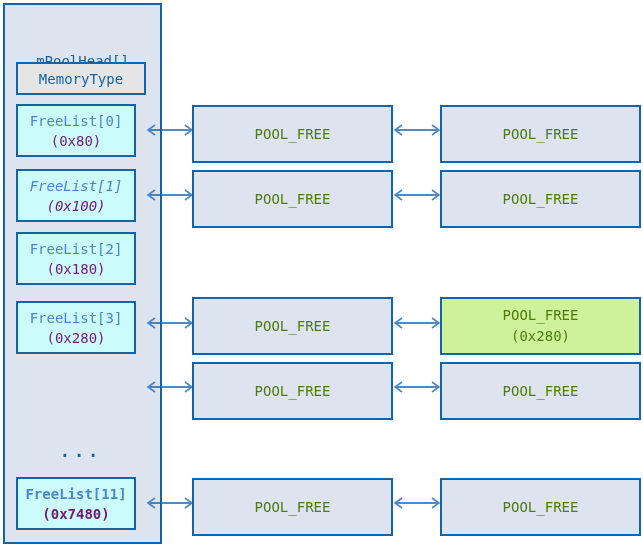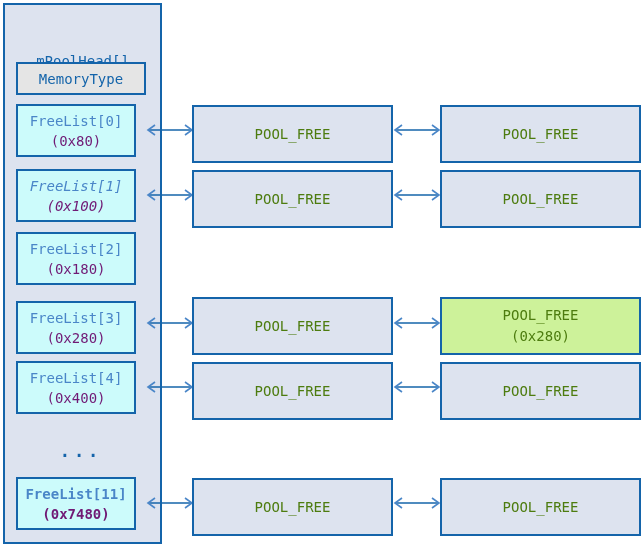--- a/index.html
+++ b/index.html
@@ -144,24 +144,20 @@
     <span class="fl-addr">(0x100)</span>
   </div>
   <div class="freelist-box" style="top:232px;text-align:center;">
     <span class="fl-name">FreeList[2]</span>
     <span class="fl-addr">(0x180)</span>
   </div>
   <div class="freelist-box" style="top:301px;">
     <span class="fl-name">FreeList[3]</span>
     <span class="fl-addr">(0x280)</span>
   </div>
-  <div class="freelist-box" style="top:361px;">
-    <span class="fl-name">FreeList[4]</span>
-    <span class="fl-addr">(0x400)</span>
-  </div>
 
   <div class="ellipsis-row" style="top:441px;">...</div>
 
   <div class="freelist-box" style="top:477px;font-weight:bold;">
     <span class="fl-name">FreeList[11]</span>
     <span class="fl-addr">(0x7480)</span>
   </div>
 
   <div class="connector" style="left:146px; top:124px; width:48px;">
     <svg width="48" height="12" viewBox="0 0 48 12">

